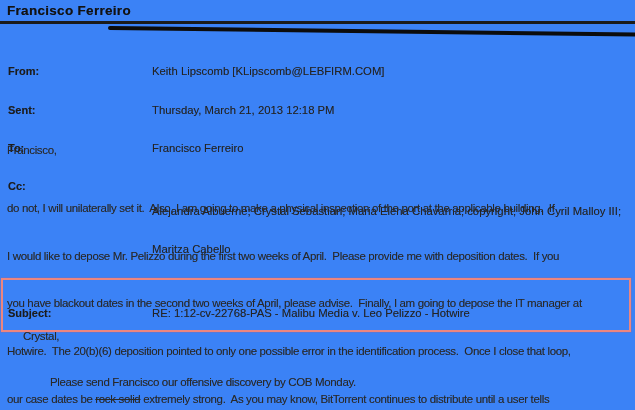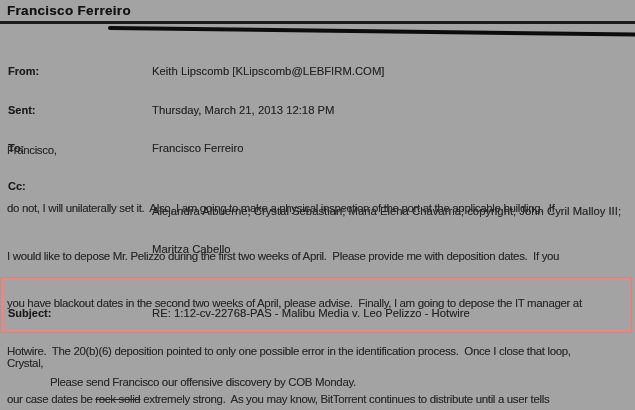--- a/index.html
+++ b/index.html
@@ -2,21 +2,21 @@
 <html><head>
 <meta charset="utf-8">
 <style>
   html, body { margin: 0; padding: 0; background: #e9e9e9; }
   * { box-sizing: border-box; }
 
   .page {
     position: relative;
     width: 635px;
     height: 410px;
-    background: #a3a3a3;
+    background: #3b82f6;
     overflow: hidden;
     font-family: "Liberation Sans", "DejaVu Sans", sans-serif;
     color: #262626;
   }
 
   
   .doc-title {
     position: absolute;
     left: 7px;
     top: 3px;
@@ -72,21 +72,21 @@
     position: absolute;
     left: 7px;
     font-size: 11.5px;
     letter-spacing: -0.35px;
     color: #292929;
     white-space: pre;
     text-shadow: 0 0 0.45px rgba(40,40,40,0.38);
   }
   .greeting   { top: 144px; }
   .paragraph  { top: 169px; line-height: 15.9px; width: 624px; }
-  .salutation2{ top: 357px; }
+  .salutation2{ top: 330px; margin-left: 16px; }
   .closing    { top: 376px; padding-left: 43px; }
 
   .bline { height: 15.9px; }
 
   .strike { text-decoration: line-through; text-decoration-thickness: 1.2px; }
 
   
   .redbox {
     position: absolute;
     left: -6px;

